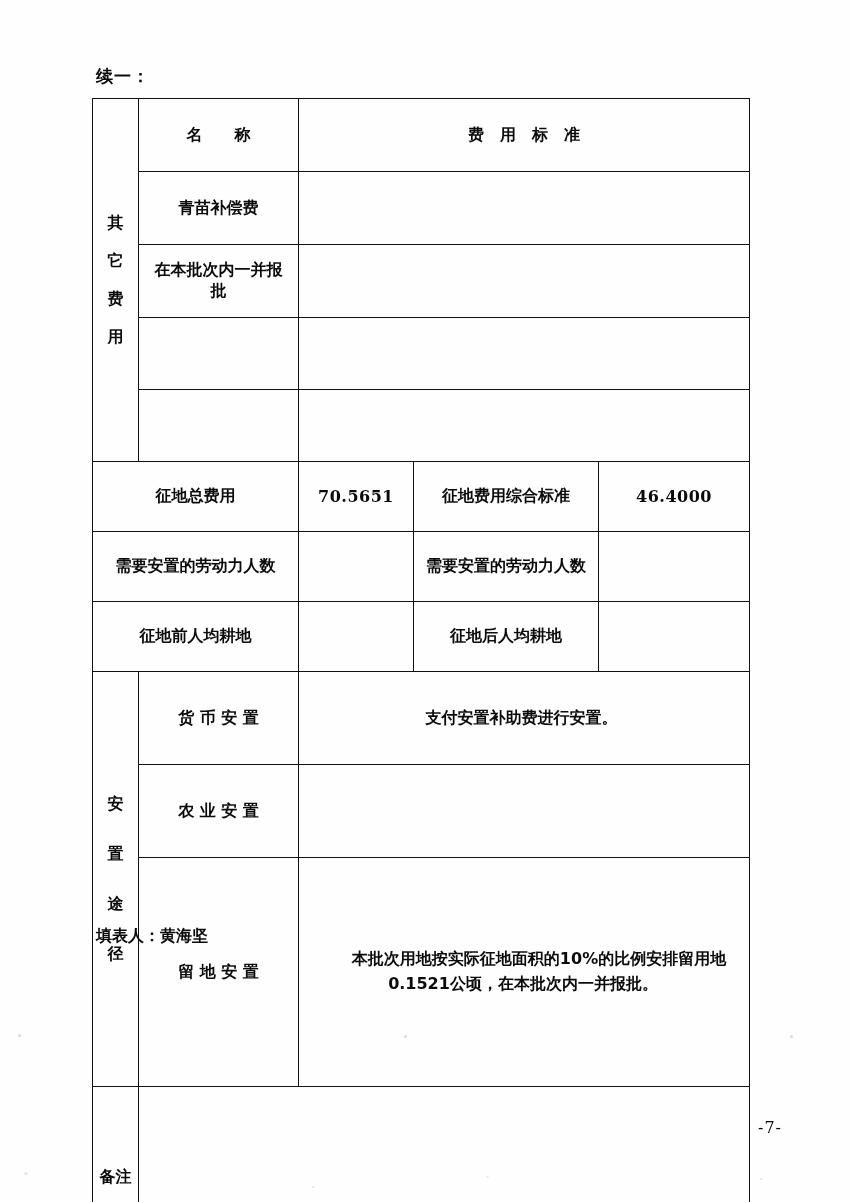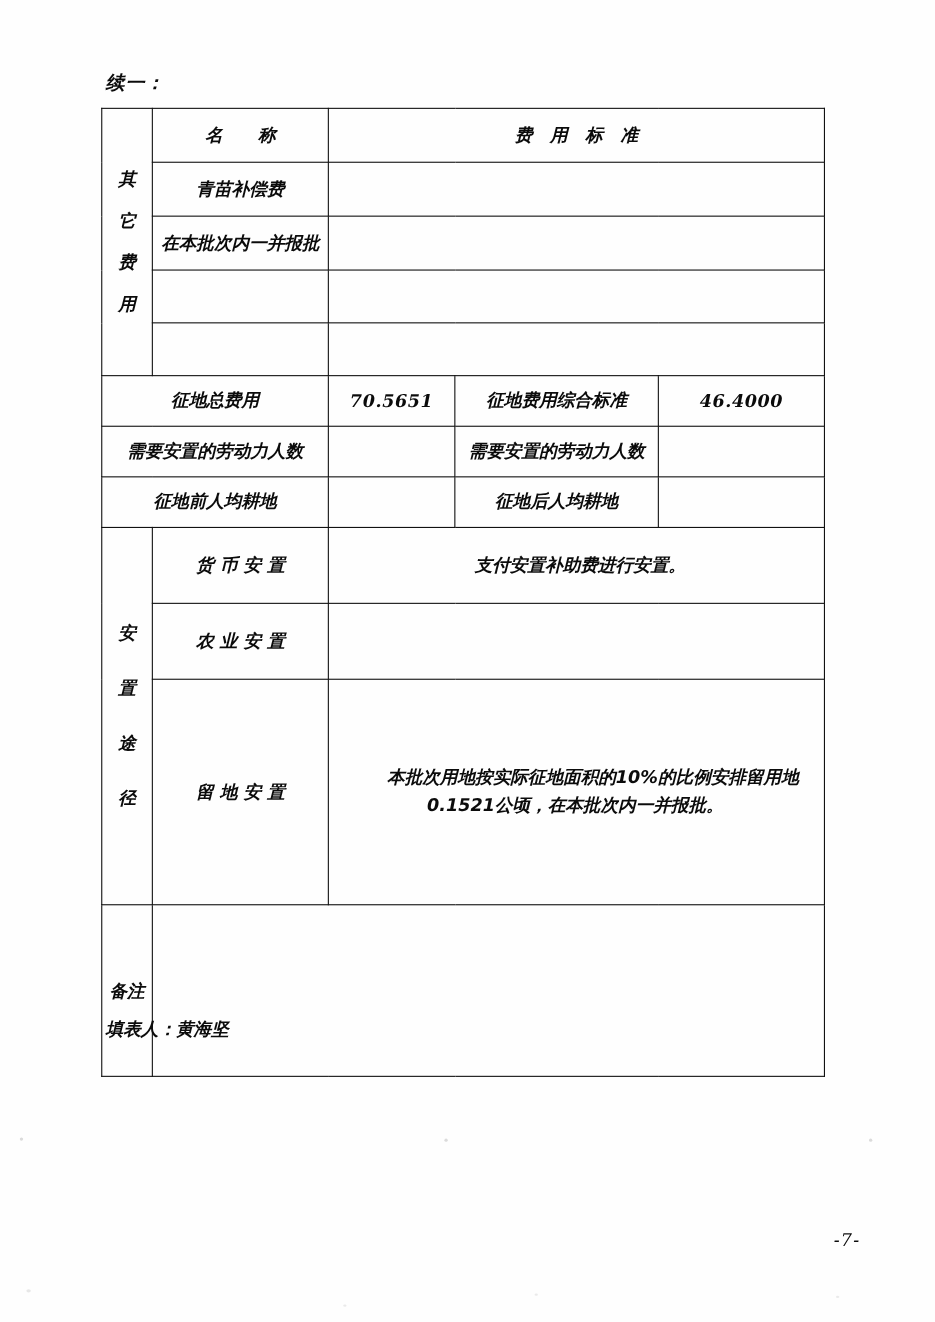--- a/index.html
+++ b/index.html
@@ -14,21 +14,20 @@
     color: #0b0b0b;
     position: relative;
     overflow: hidden;
   }
 
   
   .page {
     position: absolute;
     inset: 0;
     background: #fefefe;
-    font-style: italic;
   }
 
   
   .speck {
     position: absolute;
     background: #bdbdbd;
     border-radius: 50%;
     opacity: .55;
   }
 
@@ -48,21 +47,21 @@
   table.form {
     position: absolute;
     left: 92px;
     top: 98px;
     width: 657px;
     border-collapse: collapse;
     table-layout: fixed;
   }
   table.form td {
     border: 1.6px solid #111;
-    padding: 0;
+    padding: 12px;
     vertical-align: middle;
     font-size: 16px;
     font-weight: 700;
     text-align: center;
     background: transparent;
   }
 
   
   .vlabel {
     width: 46px;

